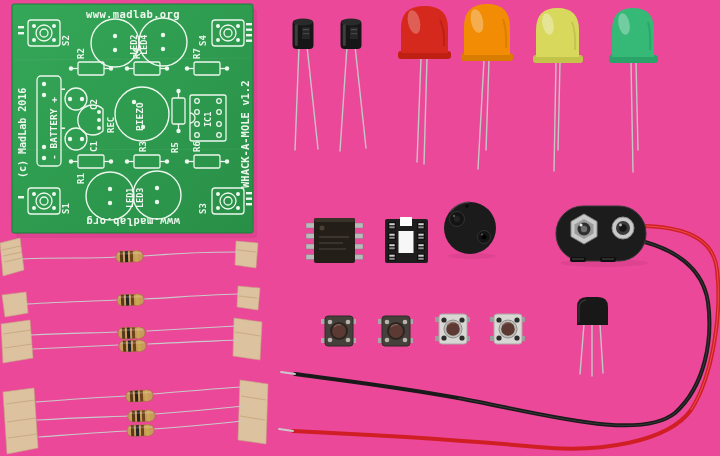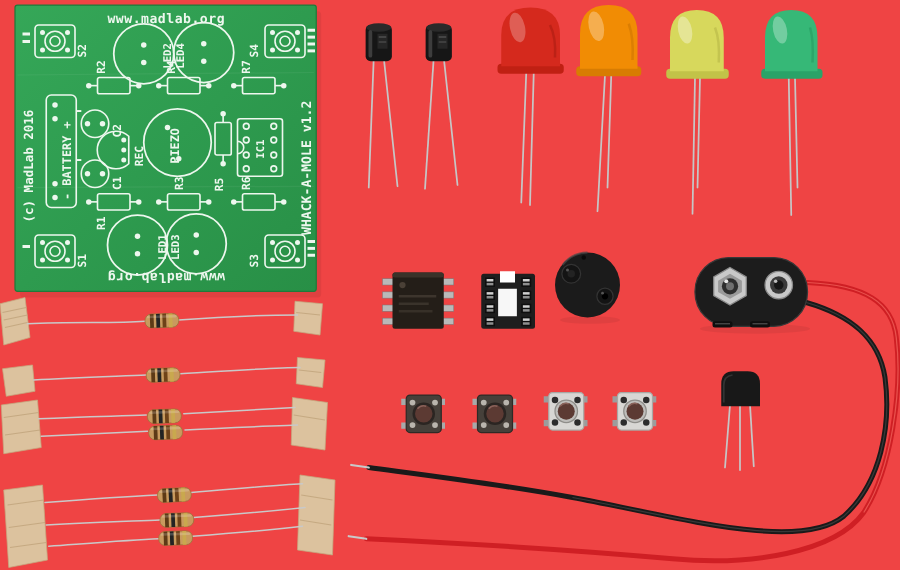--- a/index.html
+++ b/index.html
@@ -1,16 +1,16 @@
 <!DOCTYPE html>
 <html><head>
 <meta charset="utf-8">
 <style>
   html,body{margin:0;padding:0;background:#ffffff;}
-  .scene{position:relative;width:720px;height:456px;background:#ef4444;overflow:hidden;
+  .scene{position:relative;width:720px;height:456px;background:#ec4899;overflow:hidden;
          font-family:"DejaVu Sans Mono",monospace;}
   svg{display:block;}
   .silk{font-family:"DejaVu Sans Mono",monospace;font-weight:bold;fill:#edf7ee;}
   .sline{stroke:#edf7ee;stroke-width:1.3;fill:none;}
   .sline2{stroke:#edf7ee;stroke-width:1.4;fill:none;}
   .spad{fill:#edf7ee;stroke:none;}
   .lead{stroke:#c6c6c6;stroke-width:1.4;fill:none;stroke-linecap:round;}
   .rwire{stroke:#c9c9c9;stroke-width:1.2;fill:none;stroke-linecap:round;}
   .tape{fill:#dcc29e;stroke:#c4a87f;stroke-width:0.6;}
   .tapeline{stroke:#bfa27a;stroke-width:0.9;fill:none;opacity:0.8;}

